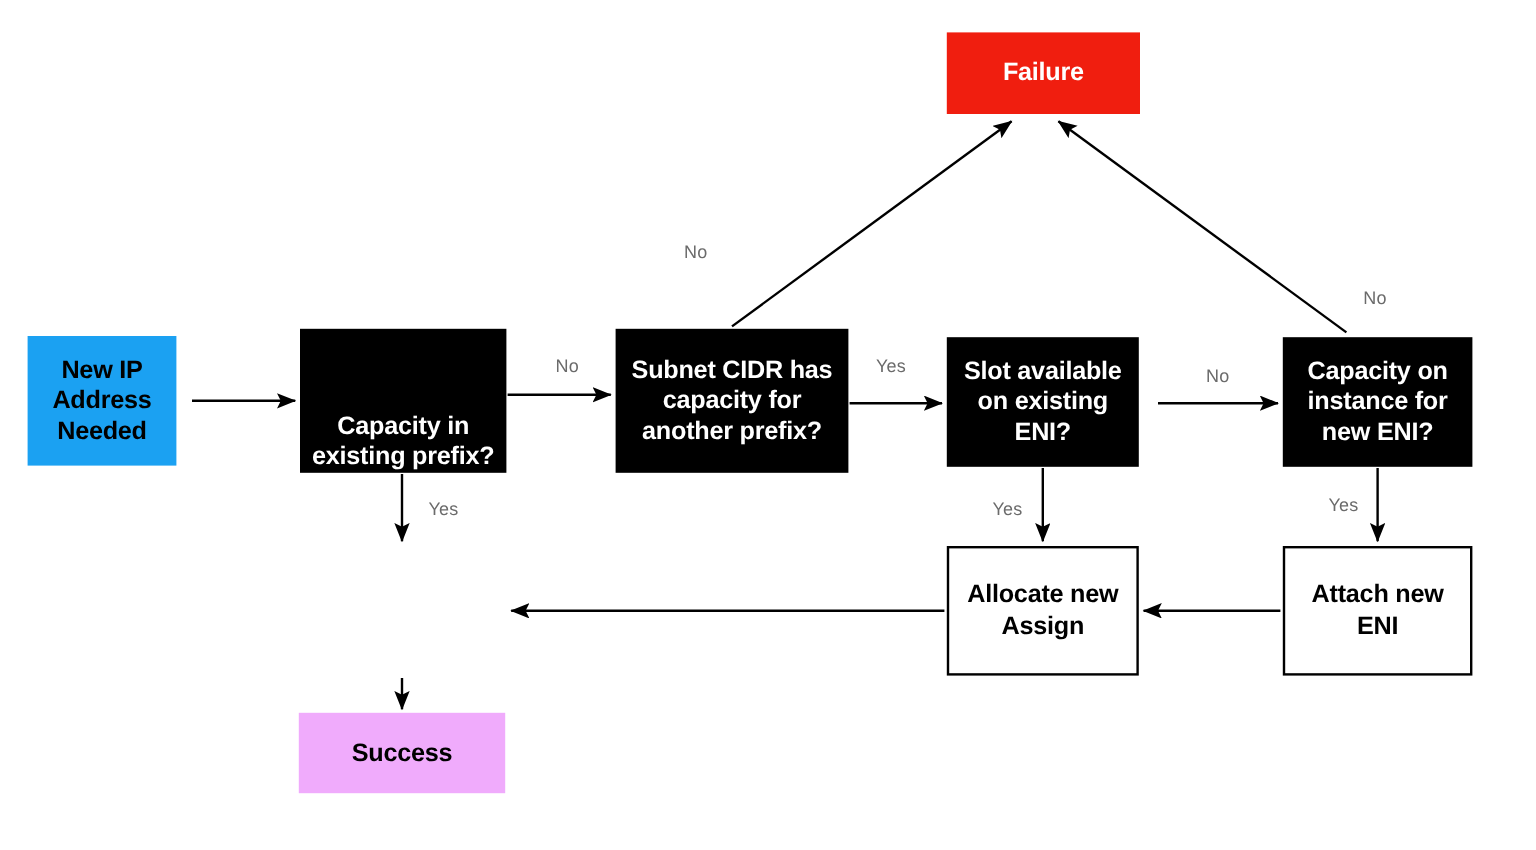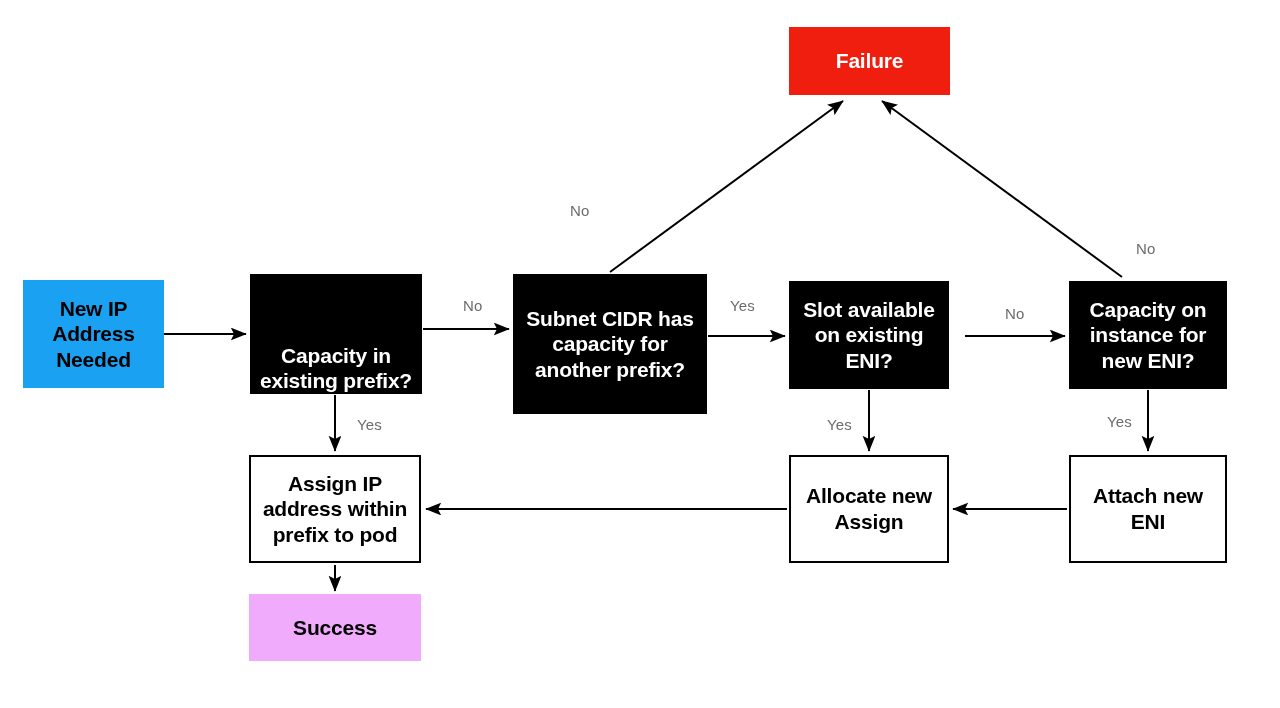--- a/index.html
+++ b/index.html
@@ -105,32 +105,32 @@
 
     <line x1="1148" y1="390" x2="1148" y2="451" stroke="#000000" stroke-width="2" marker-end="url(#arrow)"></line>
 
     <line x1="1067" y1="509" x2="953" y2="509" stroke="#000000" stroke-width="2" marker-end="url(#arrow)"></line>
 
     <line x1="787" y1="509" x2="426" y2="509" stroke="#000000" stroke-width="2" marker-end="url(#arrow)"></line>
 
     <line x1="335" y1="565" x2="335" y2="591" stroke="#000000" stroke-width="2" marker-end="url(#arrow)"></line>
   </svg>
 
-  <div class="node start" style="left:23px; top:280px; width:141px; height:108px;">
+  <div class="node start" style="left:23px; top:280px; width:124px; height:108px;">
     <span class="node-text">New IP
 Address
 Needed</span>
   </div>
 
   <div class="node decision" style="left:250px; top:274px; width:172px; height:120px;align-items:flex-end;">
     <span class="node-text">Capacity in
 existing prefix?</span>
   </div>
 
-  <div class="node decision" style="left:513px; top:274px; width:194px; height:140px;">
+  <div class="node decision" style="left:513px; top:274px; width:194px; height:120px;">
     <span class="node-text">Subnet CIDR has
 capacity for
 another prefix?</span>
   </div>
 
   <div class="node decision" style="left:789px; top:281px; width:160px; height:108px;">
     <span class="node-text">Slot available
 on existing
 ENI?</span>
   </div>
@@ -138,25 +138,20 @@
   <div class="node decision" style="left:1069px; top:281px; width:158px; height:108px;">
     <span class="node-text">Capacity on
 instance for
 new ENI?</span>
   </div>
 
   <div class="node terminal-fail" style="left:789px; top:27px; width:161px; height:68px;">
     <span class="node-text">Failure</span>
   </div>
 
-  <div class="node process" style="left:249px; top:455px; width:172px; height:108px;">
-    <span class="node-text">Assign IP
-address within
-prefix to pod</span>
-  </div>
 
   <div class="node process" style="left:789px; top:455px; width:160px; height:108px;">
     <span class="node-text">Allocate new
 Assign</span>
   </div>
 
   <div class="node process" style="left:1069px; top:455px; width:158px; height:108px;">
     <span class="node-text">Attach new
 ENI</span>
   </div>

